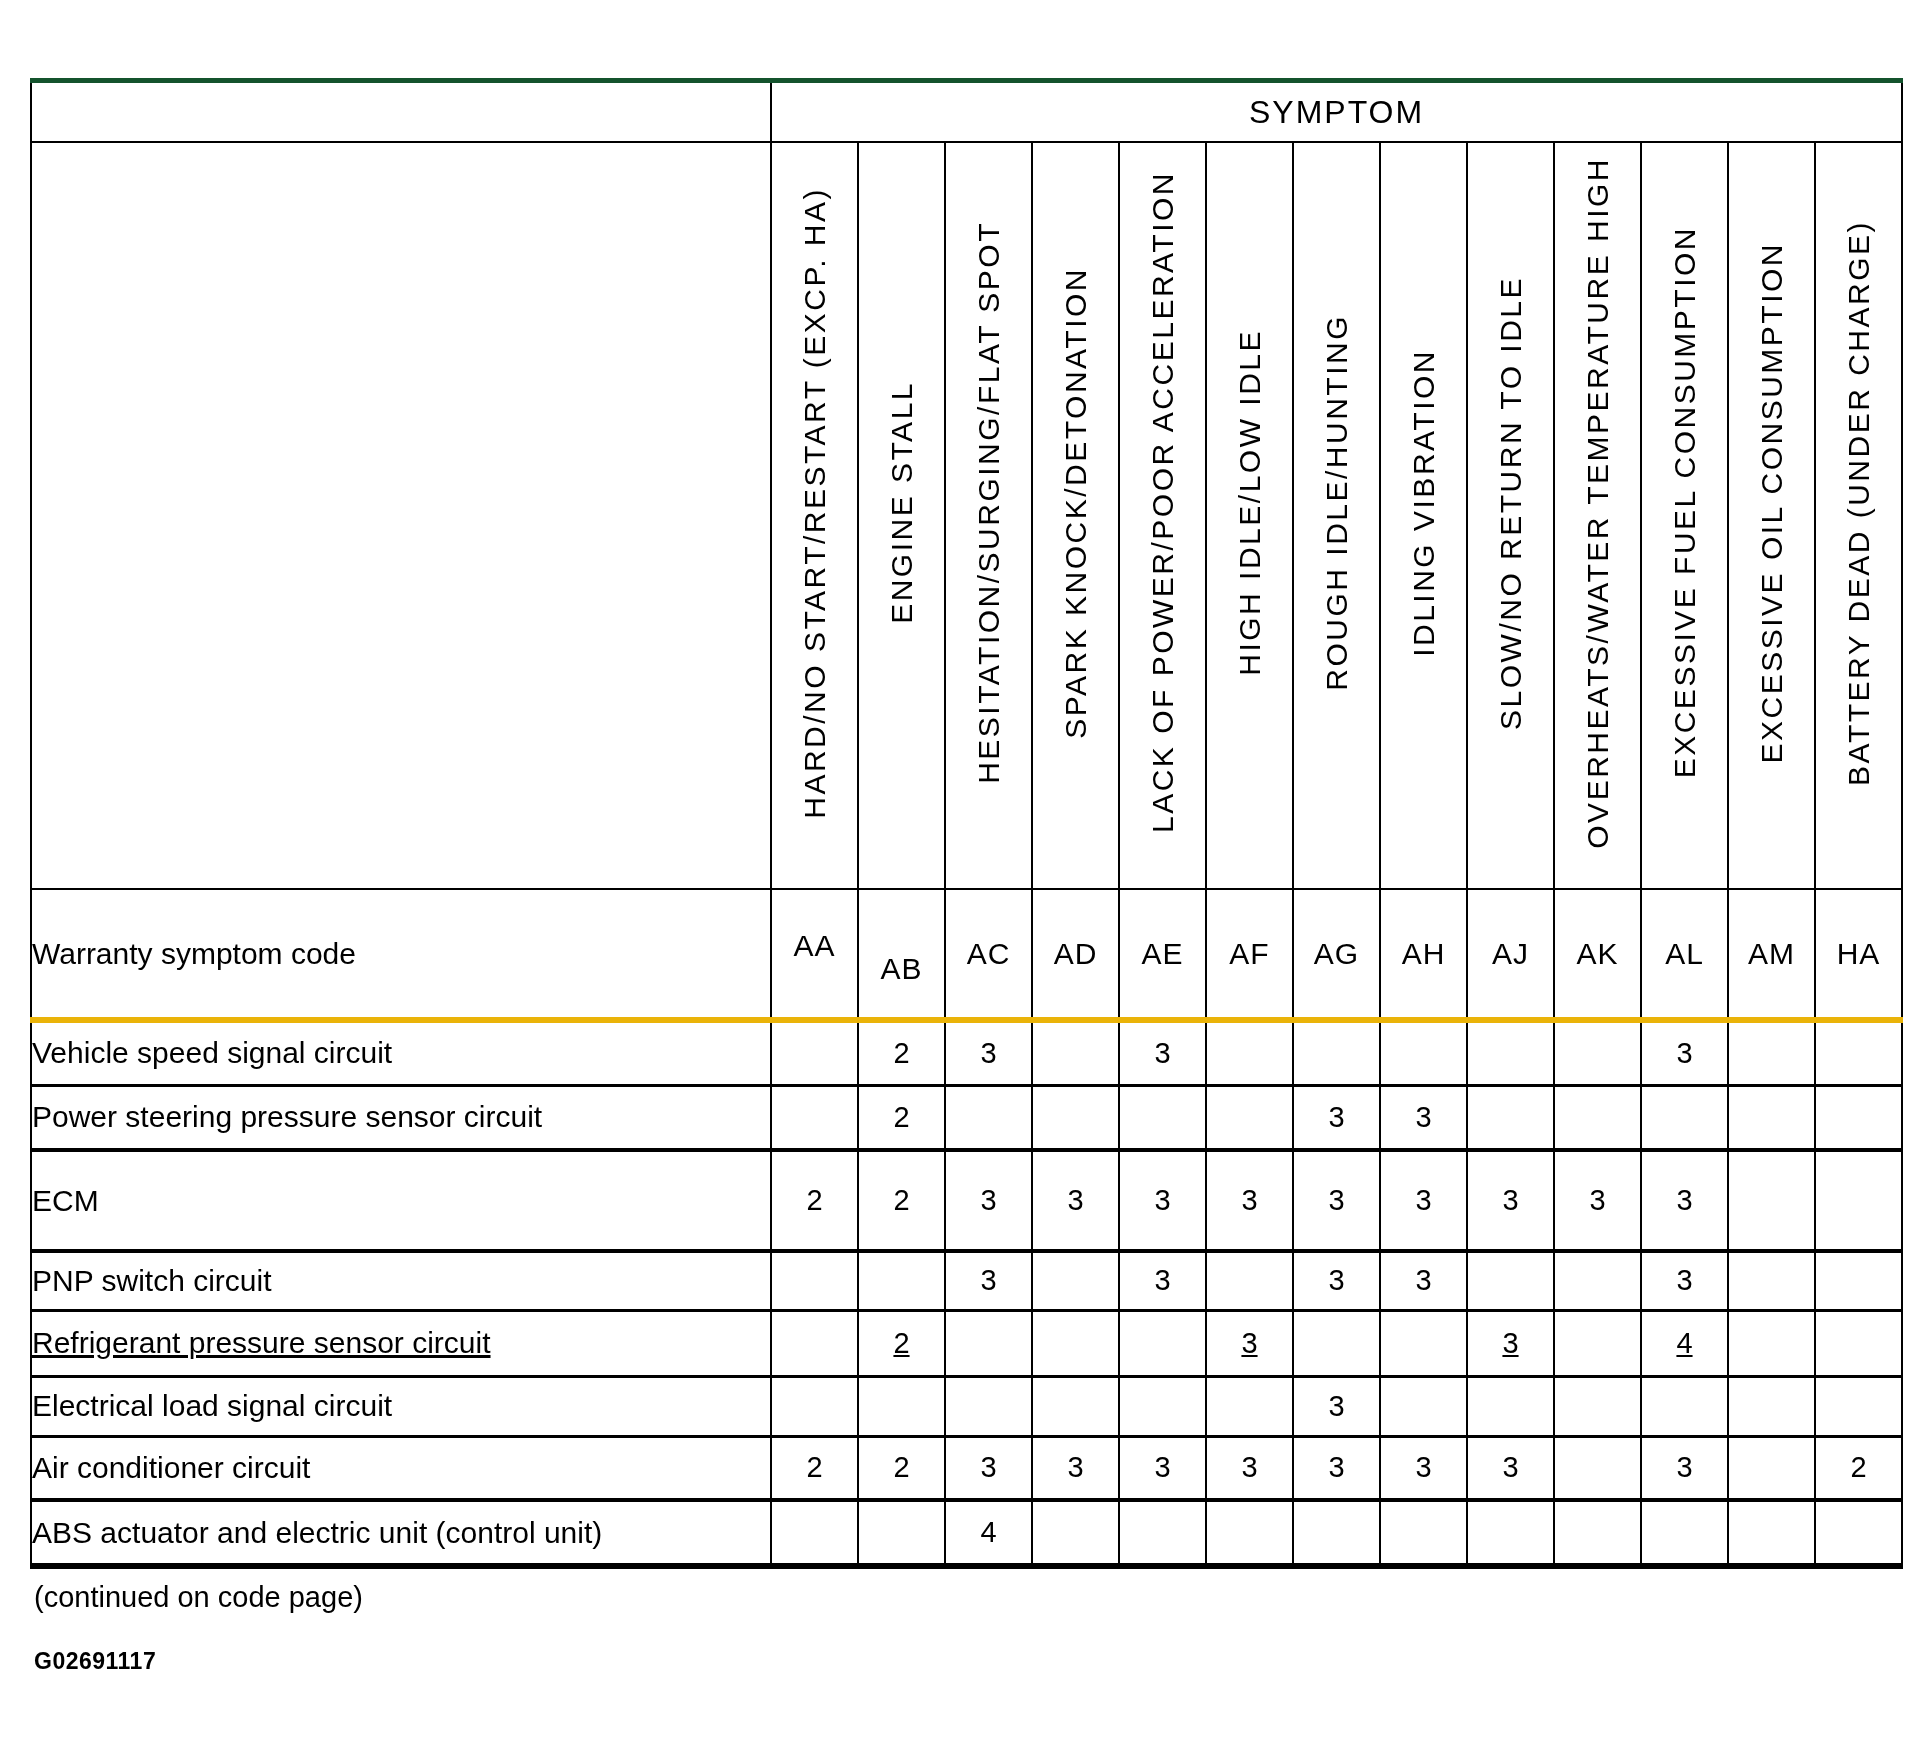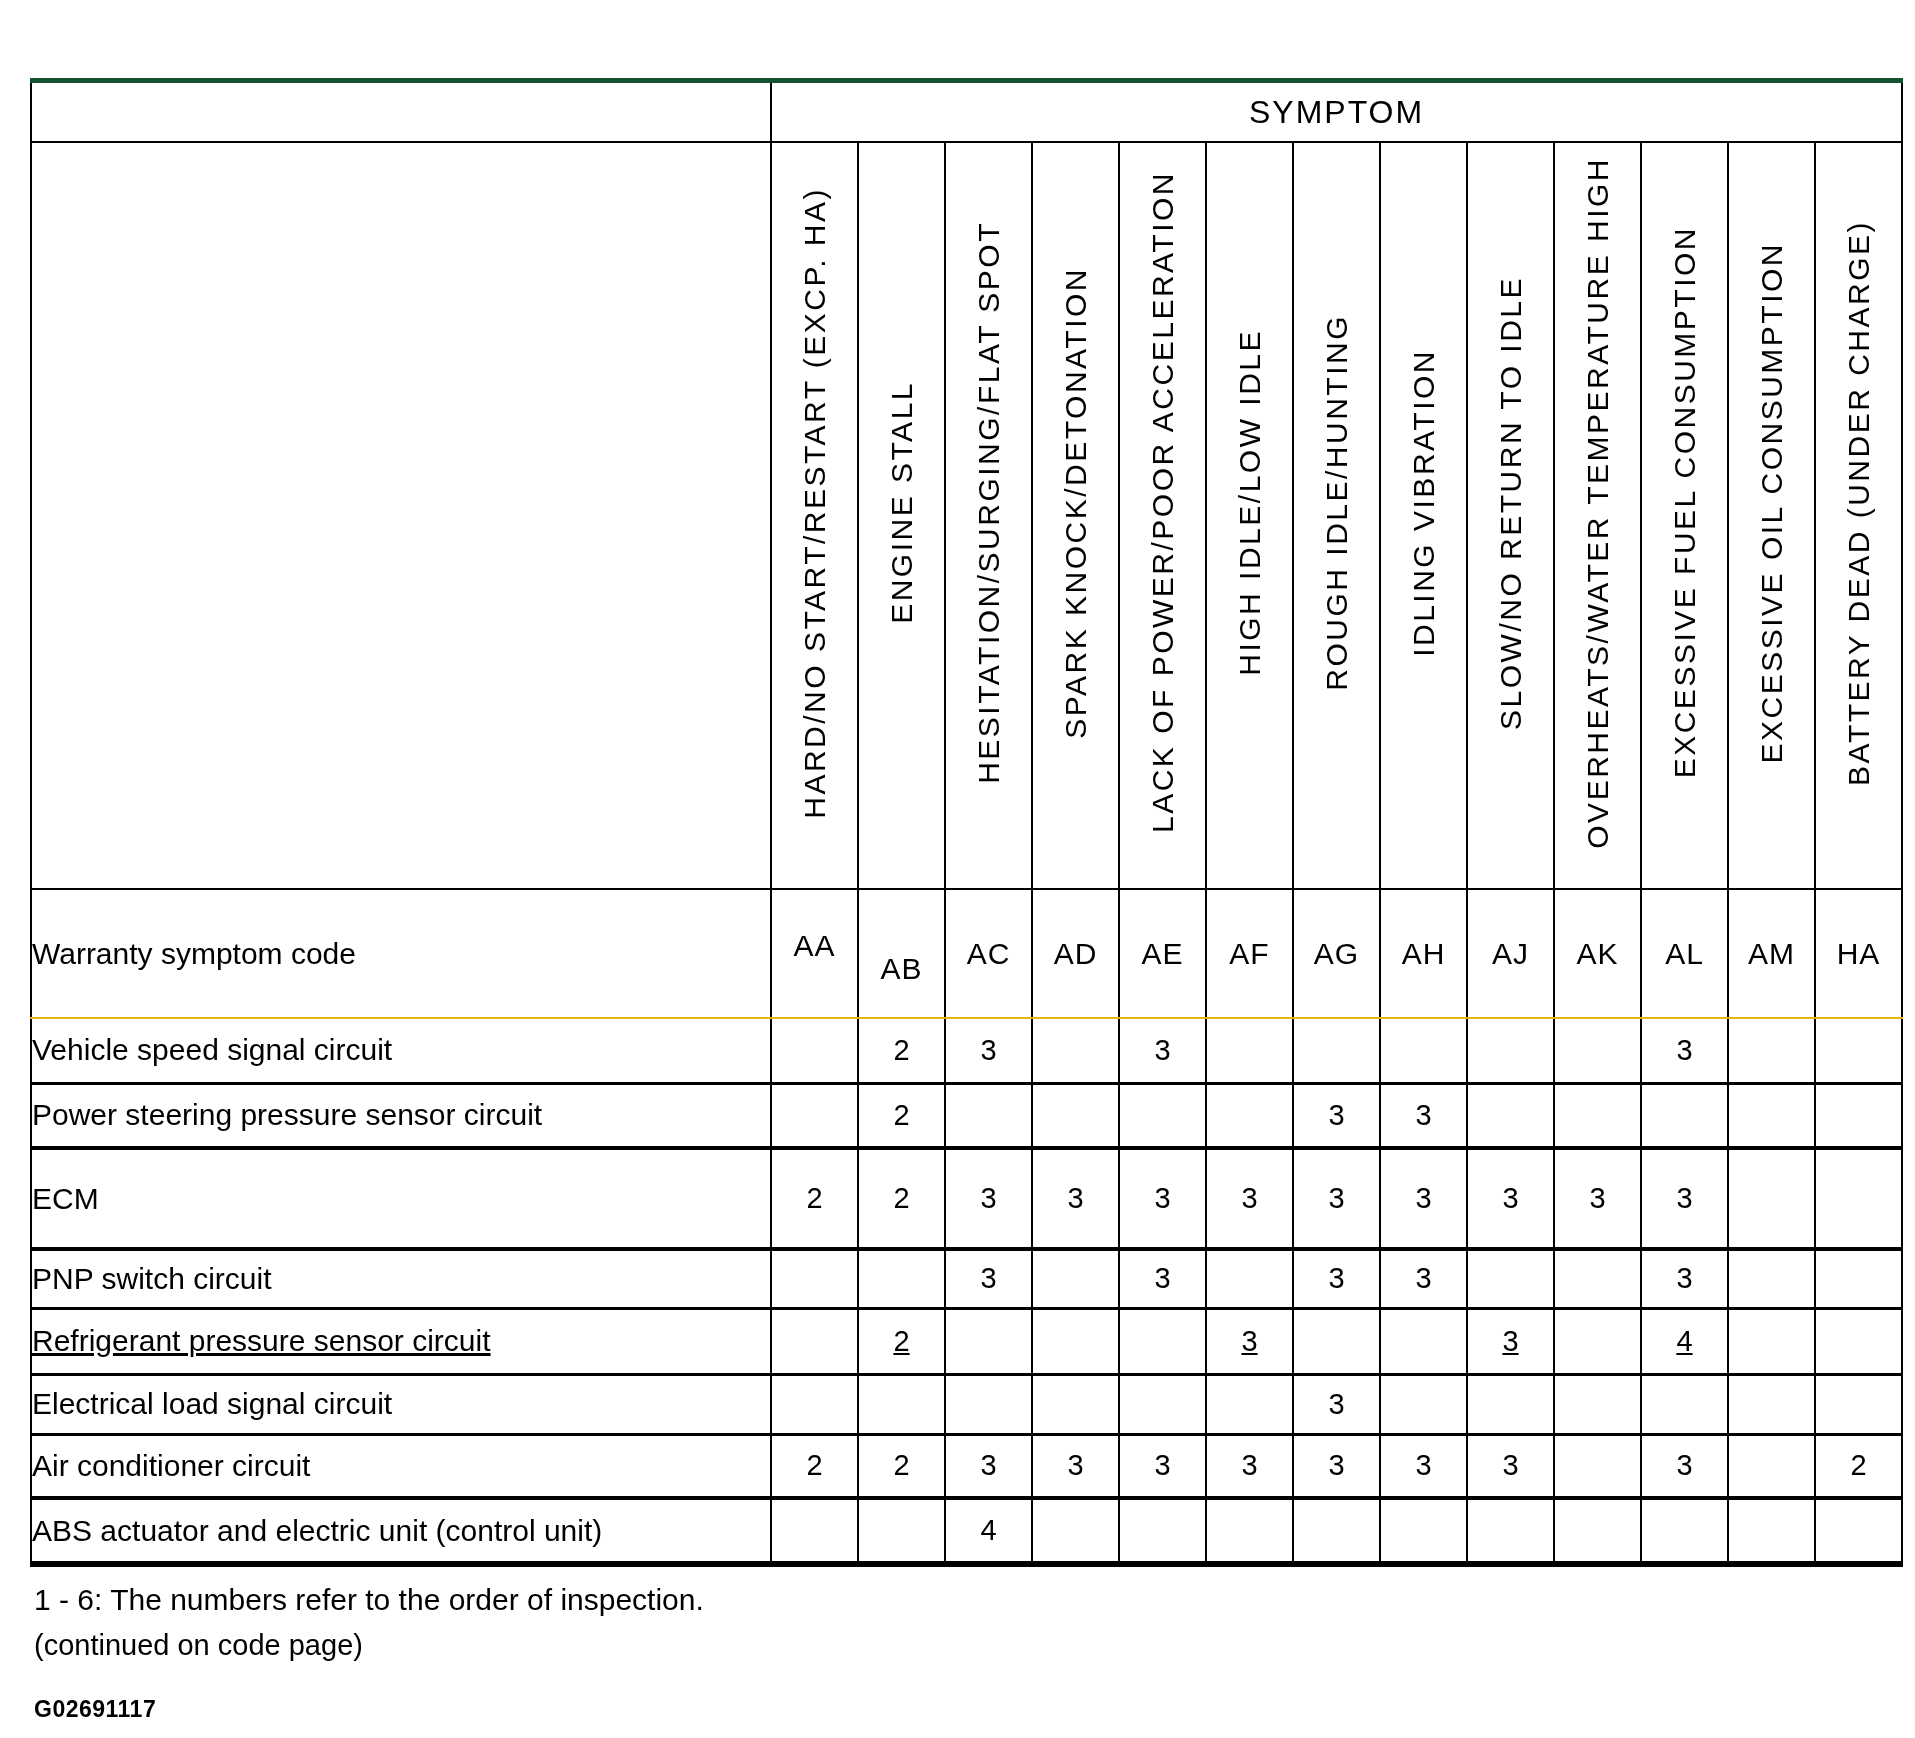--- a/index.html
+++ b/index.html
@@ -54,21 +54,21 @@
   .vert{
     writing-mode:vertical-rl;
     transform:rotate(180deg);
     white-space:nowrap;
     margin:0 auto 26px auto;
     font-size:30px;
     letter-spacing:2.5px;
     line-height:1;
   }
 
-  tr.row-codes td{height:97px;border-bottom:2px solid #eab308;}
+  tr.row-codes td{height:97px;border-bottom:6px solid #eab308;}
   td.warranty-label{
     vertical-align:top;
     font-size:30px;
     padding:10px 0 0 20px;
   }
   td.code-cell{
     text-align:center;
     font-size:30px;
     letter-spacing:1px;
   }
@@ -317,17 +317,16 @@
           <td class="value-cell"></td>
           <td class="value-cell"></td>
           <td class="value-cell"></td>
           <td class="value-cell"></td>
           <td class="value-cell"></td>
           <td class="value-cell"></td>
         </tr>
       </tbody>
   </table>
 
-  <div class="footnote">1 - 6: The numbers refer to the order of inspection.</div>
   <div class="continued">(continued on code page)</div>
   <div class="figure-id">G02691117</div>
 
 </div>
 
 </body></html>

